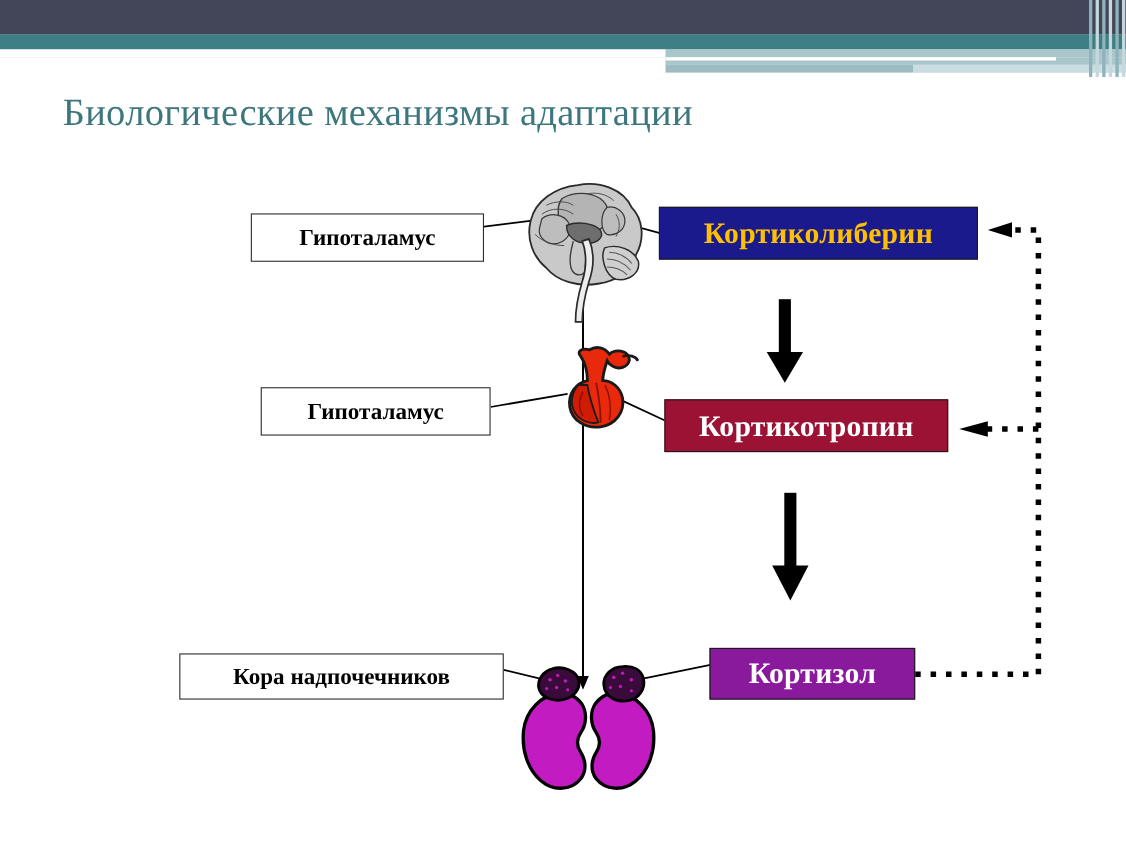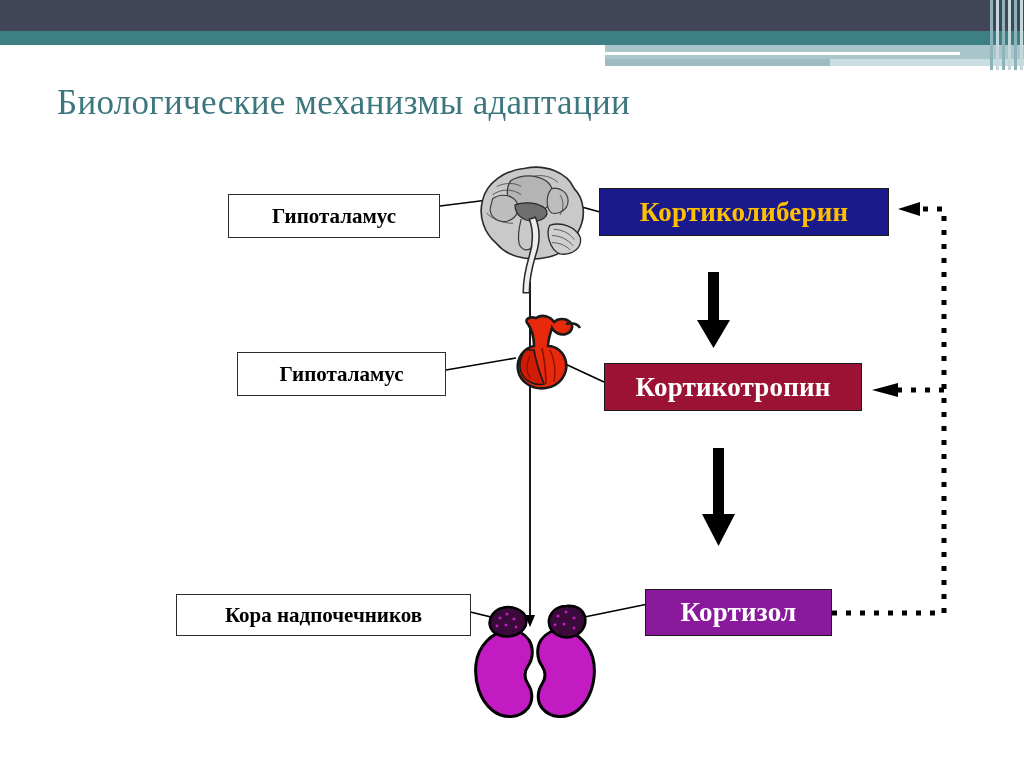--- a/index.html
+++ b/index.html
@@ -289,21 +289,21 @@
   </svg>
 
   <div class="label-box" style="left:228px; top:194px; width:212px; height:44px;">
     <span>Гипоталамус</span>
   </div>
 
   <div class="label-box" style="left:237px; top:352px; width:209px; height:44px;">
     <span>Гипоталамус</span>
   </div>
 
-  <div class="label-box" style="left:176px; top:594px; width:295px; height:42px;">
+  <div class="label-box" style="left:163px; top:594px; width:295px; height:42px;">
     <span>Кора надпочечников</span>
   </div>
 
   <div class="hormone-box" style="left:599px; top:188px; width:290px; height:48px;
               background:#1a1a8c; color:#ffc000;">
     <span>Кортиколиберин</span>
   </div>
 
   <div class="hormone-box" style="left:645px; top:589px; width:187px; height:47px;
               background:#8a1a9c; color:#ffffff;">

